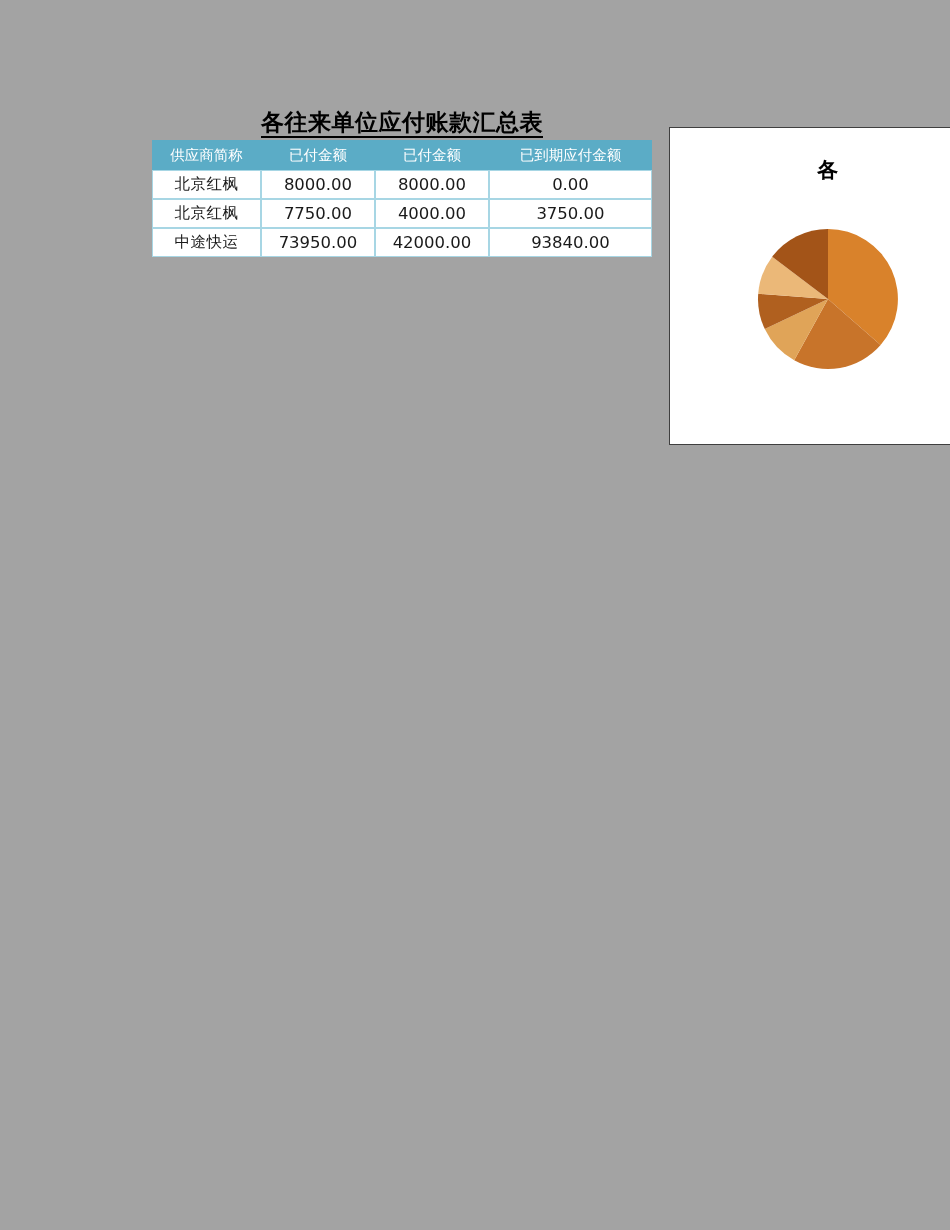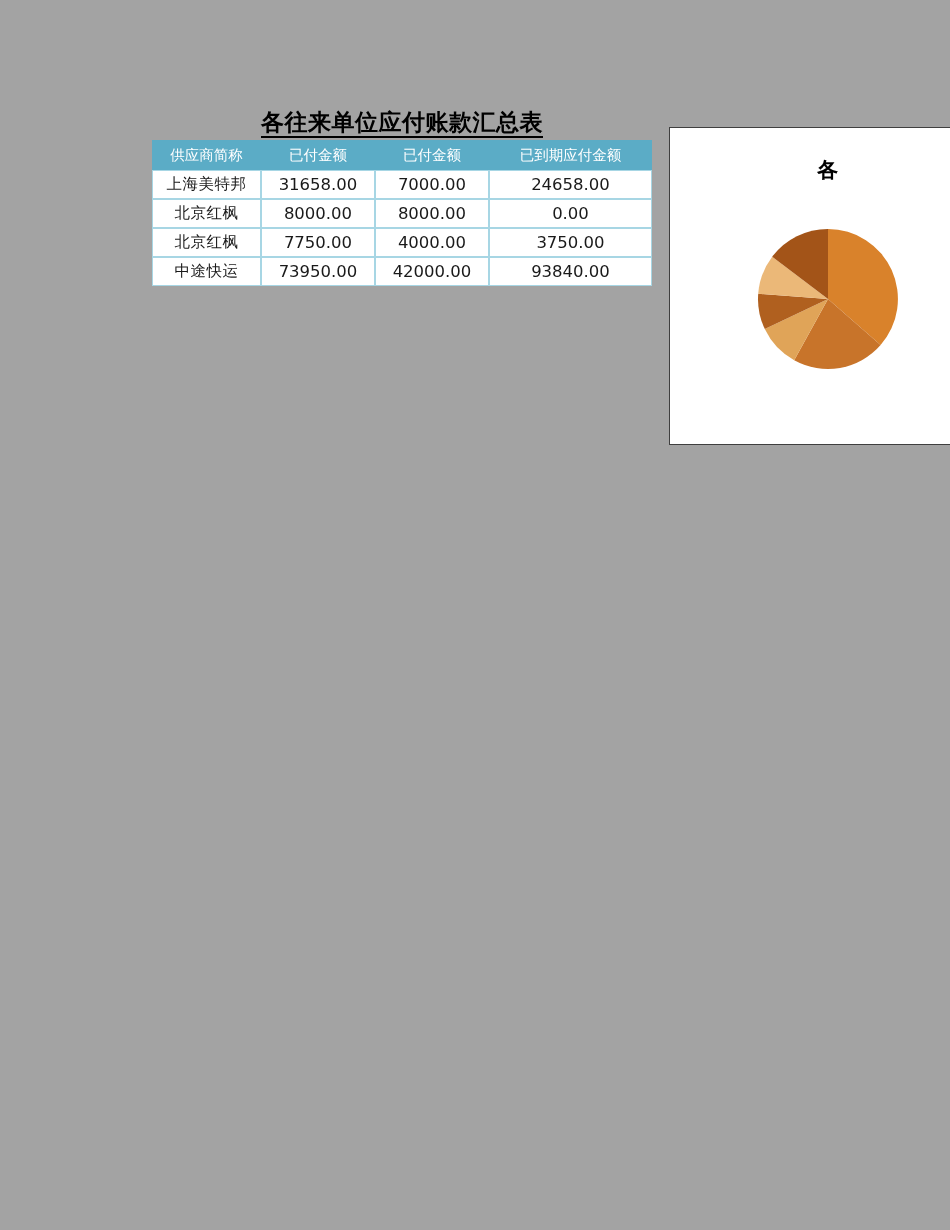--- a/index.html
+++ b/index.html
@@ -152,26 +152,20 @@
     </colgroup>
     <thead>
       <tr>
         <th>供应商简称</th>
         <th>已付金额</th>
         <th>已付金额</th>
         <th>已到期应付金额</th>
       </tr>
     </thead>
     <tbody>
-      <tr>
-        <td class="cell-name">上海美特邦</td>
-        <td class="cell-num">31658.00</td>
-        <td class="cell-num">7000.00</td>
-        <td class="cell-num">24658.00</td>
-      </tr>
       <tr>
         <td class="cell-name">北京红枫</td>
         <td class="cell-num">8000.00</td>
         <td class="cell-num">8000.00</td>
         <td class="cell-num">0.00</td>
       </tr>
       <tr>
         <td class="cell-name">北京红枫</td>
         <td class="cell-num">7750.00</td>
         <td class="cell-num">4000.00</td>

